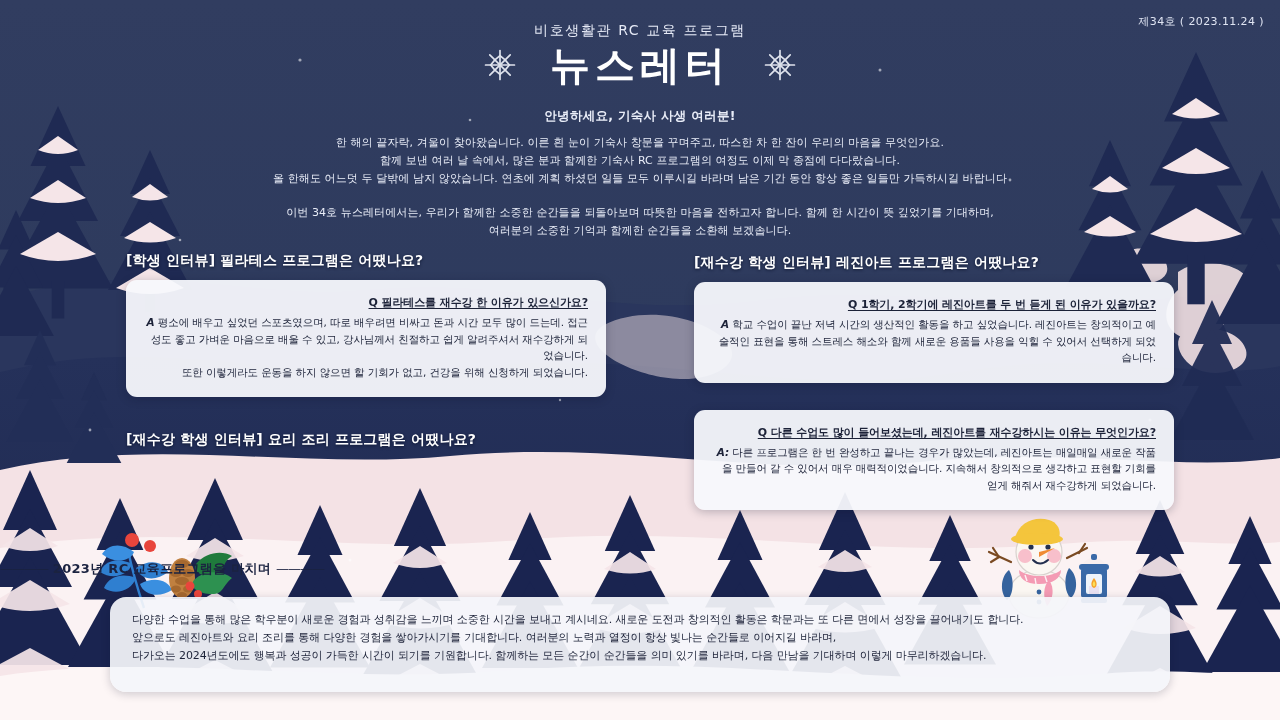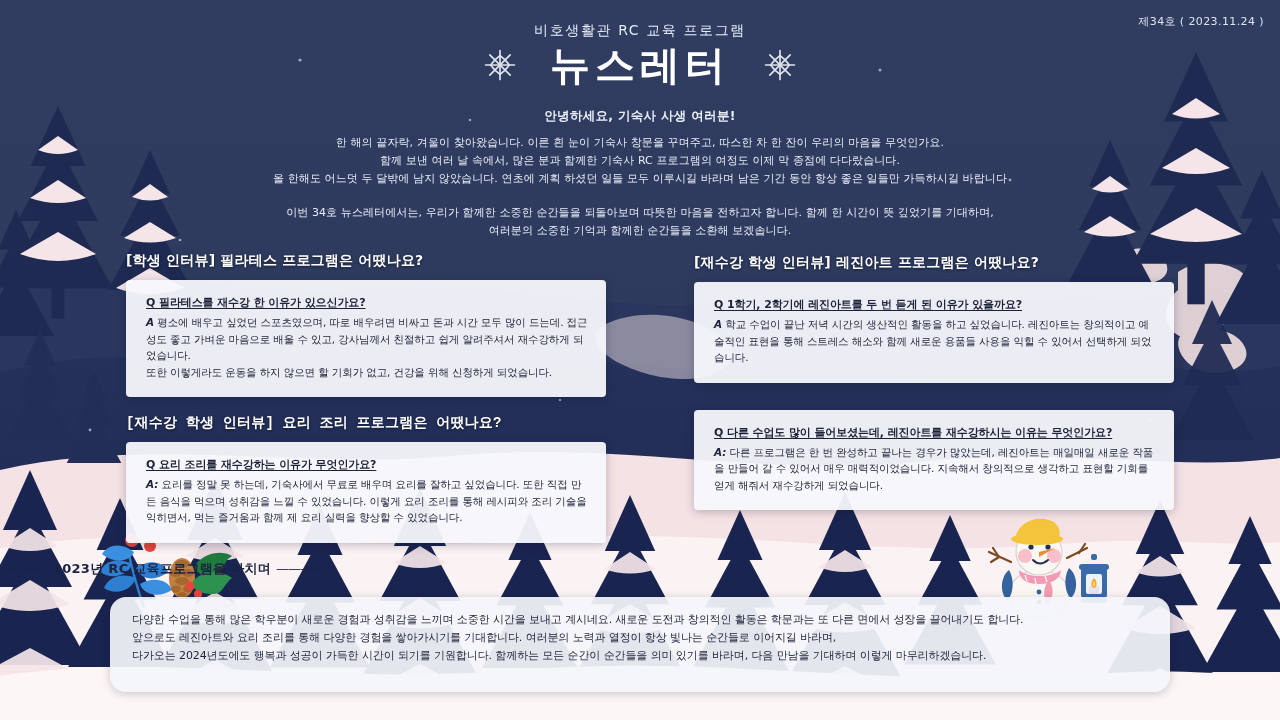--- a/index.html
+++ b/index.html
@@ -42,28 +42,29 @@
 
   
   .col { position:absolute; z-index:5; width:480px; }
   .col.left  { left:126px; top:252px; }
   .col.right { left:694px; top:254px; }
 
   .sec-head {
     color:#ffffff; font-size:14px; font-weight:700; letter-spacing:.2px;
     margin-bottom:10px; text-shadow:0 1px 3px rgba(12,20,45,.85);
   }
-  .sec-head.second { margin-top:17px;font-family:Liberation Mono, monospace; }
+  .sec-head.second { margin-top:34px; }
 
   .card {
     background:rgba(247,248,252,.95);
-    border-radius:4px;
+    border-radius:11px;
     padding:15px 18px 17px 20px;
     color:#1c2238;
     box-shadow:0 2px 10px rgba(10,16,38,.25);
+    text-align:right;
   }
   .card.tall { min-height:92px; }
   .qa { }
   .q {
     font-size:11px; font-weight:700; text-decoration:underline;
     text-underline-offset:2px; margin-bottom:4px; letter-spacing:-.1px;
   }
   .a { font-size:10.5px; line-height:1.58; letter-spacing:-.1px; }
   .a .mark { font-style:italic; font-weight:700; }
 
@@ -369,29 +370,20 @@
       <div class="a">
         <span class="mark">A</span>
         <span>평소에 배우고 싶었던 스포츠였으며, 따로 배우려면 비싸고 돈과 시간 모두 많이 드는데. 접근성도 좋고 가벼운 마음으로 배울 수 있고, 강사님께서 친절하고 쉽게 알려주셔서 재수강하게 되었습니다.</span>
       </div>
       <div class="a">또한 이렇게라도 운동을 하지 않으면 할 기회가 없고, 건강을 위해 신청하게 되었습니다.</div>
     </div>
   </div>
 
   <h2 class="sec-head second">[재수강 학생 인터뷰] 요리 조리 프로그램은 어땠나요?</h2>
 
-  <div class="card">
-    <div class="qa">
-      <div class="q">Q 요리 조리를 재수강하는 이유가 무엇인가요?</div>
-      <div class="a">
-        <span class="mark">A:</span>
-        <span>요리를 정말 못 하는데, 기숙사에서 무료로 배우며 요리를 잘하고 싶었습니다. 또한 직접 만든 음식을 먹으며 성취감을 느낄 수 있었습니다. 이렇게 요리 조리를 통해 레시피와 조리 기술을 익히면서, 먹는 즐거움과 함께 제 요리 실력을 향상할 수 있었습니다.</span>
-      </div>
-    </div>
-  </div>
 </section>
 
 <section class="col right">
 
   <h2 class="sec-head">[재수강 학생 인터뷰] 레진아트 프로그램은 어땠나요?</h2>
 
   <div class="card tall">
     <div class="qa">
       <div class="q">Q 1학기, 2학기에 레진아트를 두 번 듣게 된 이유가 있을까요?</div>
       <div class="a">

